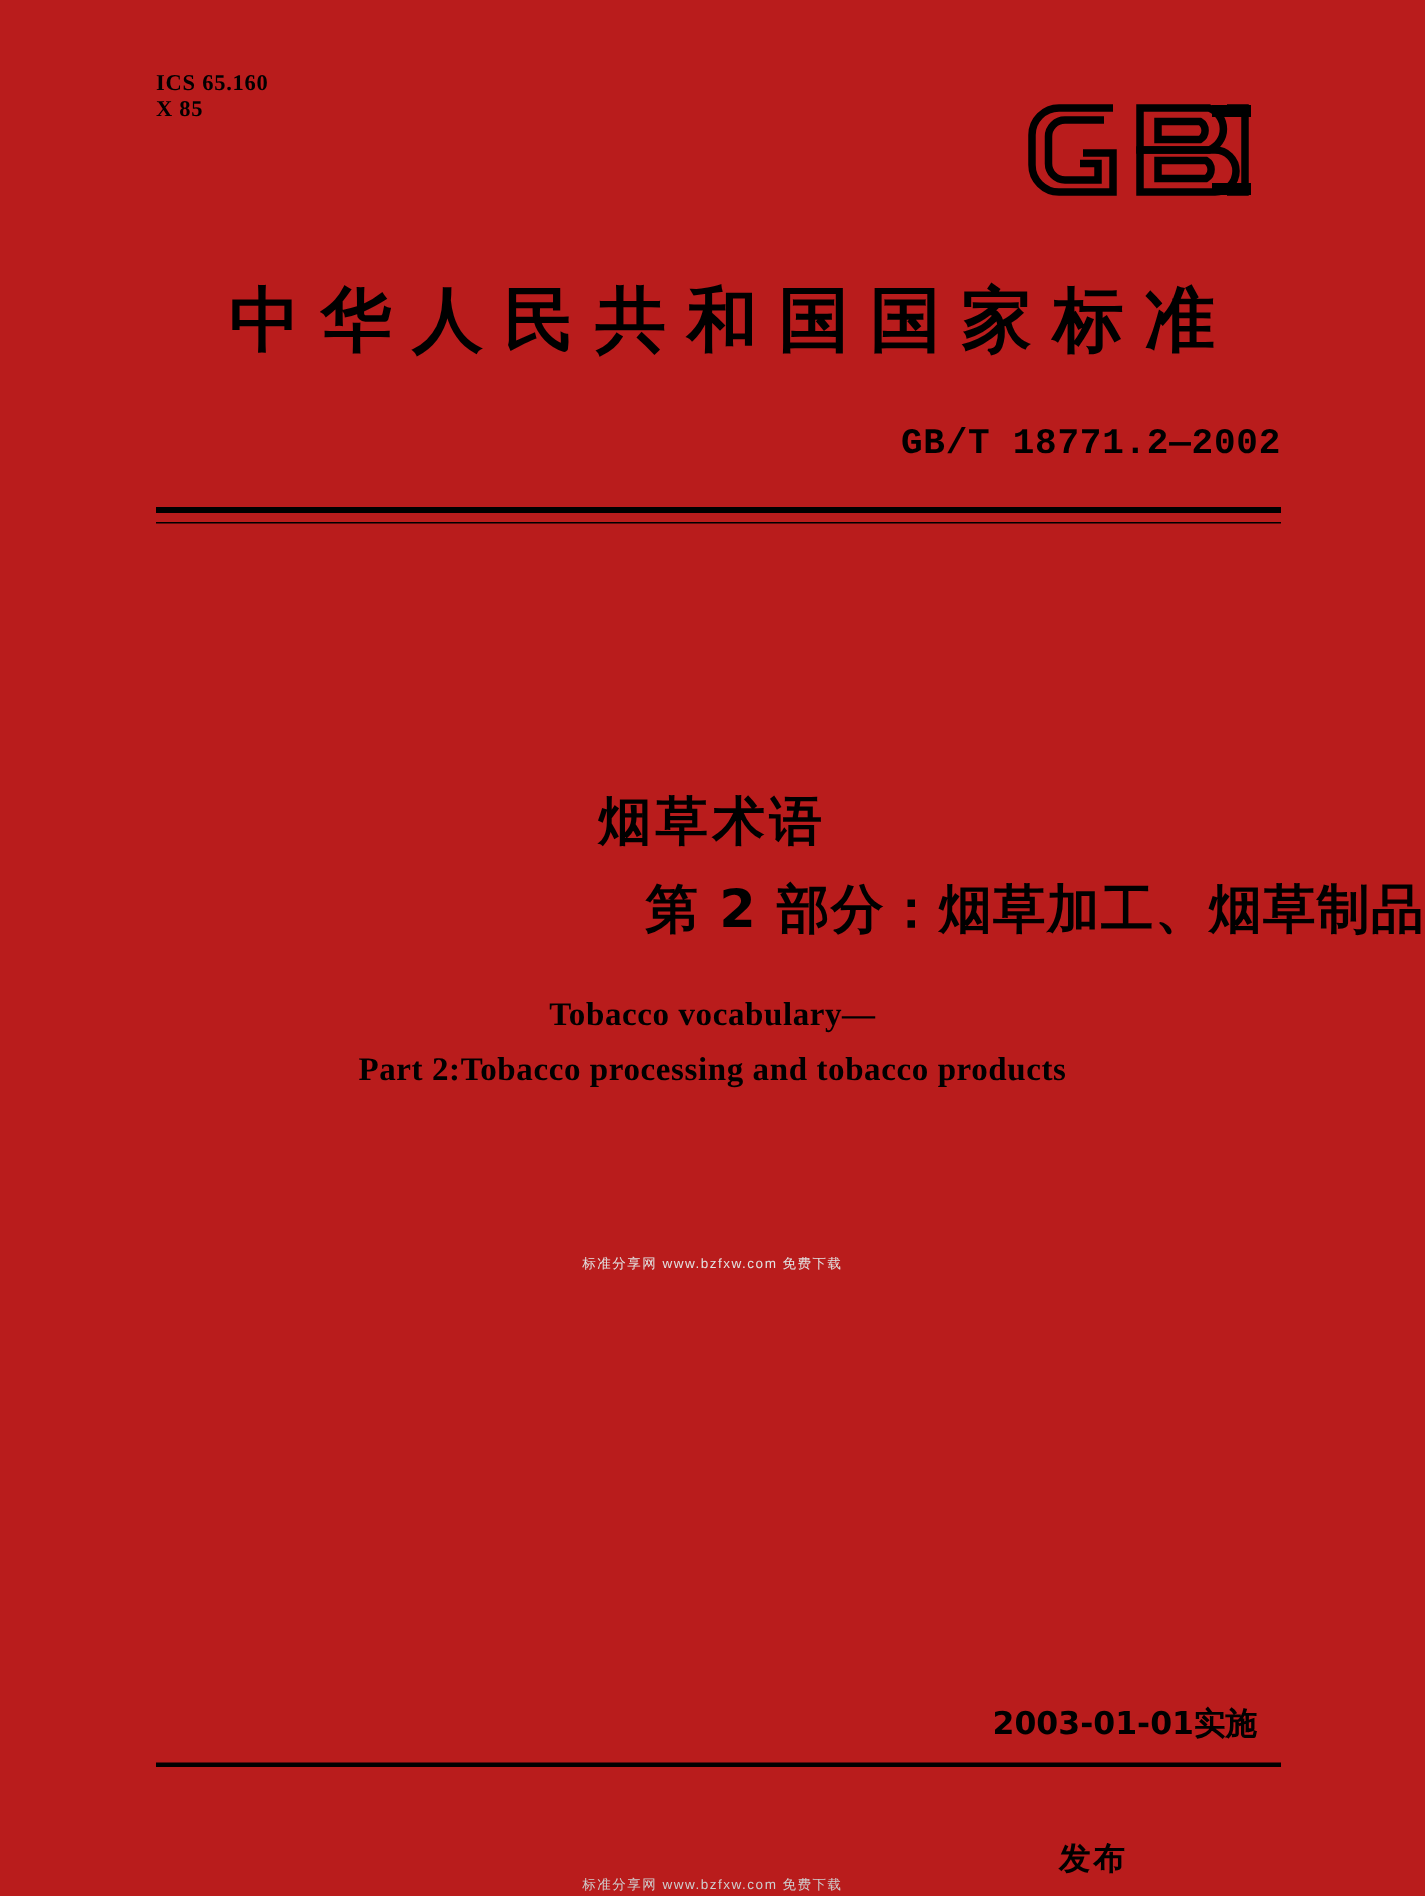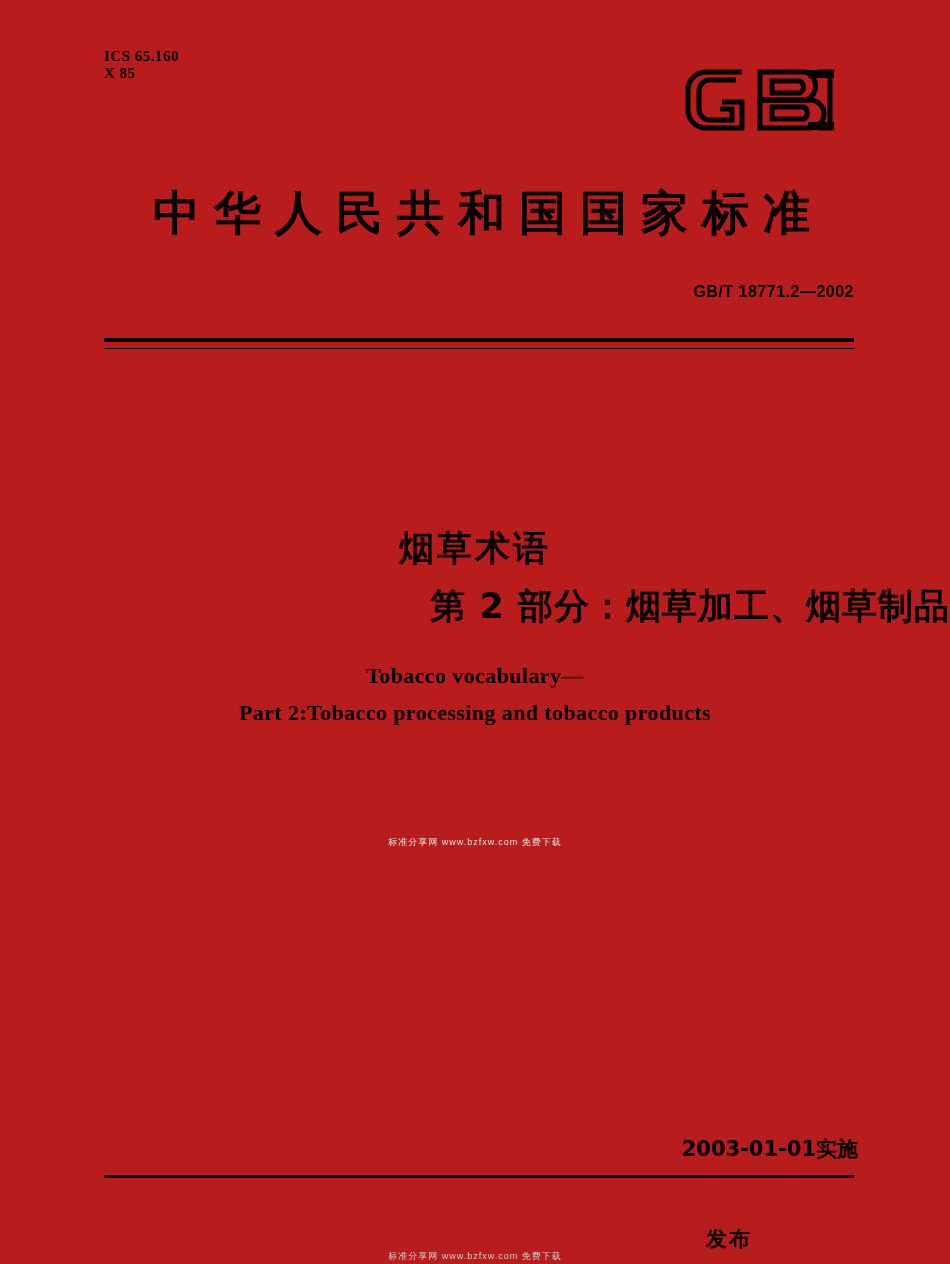--- a/index.html
+++ b/index.html
@@ -60,23 +60,23 @@
     text-indent: 14px;
     color: #000;
     padding-left: 13px;
   }
 
   
   .std-number {
     position: absolute;
     right: 96px;
     top: 283px;
-    font-family: Liberation Sans, sans-serif;
-    font-weight: bold;
-    font-size: 16px;
+    font-family: Liberation Mono, monospace;
+    font-weight: bold;
+    font-size: 24px;
     letter-spacing: 0.5px;
   }
 
   
   .rule-thick {
     position: absolute;
     left: 104px;
     right: 96px;
     top: 338px;
     height: 4px;
@@ -170,21 +170,21 @@
     left: 112px;
     top: 1135px;
     font-family: "DejaVu Sans", sans-serif;
     font-weight: bold;
     font-size: 21px;
     letter-spacing: 0px;
     white-space: nowrap;
   }
   .date-effective {
     position: absolute;
-    right: 92px;
+    right: 112px;
     top: 1135px;
     font-family: "DejaVu Sans", sans-serif;
     font-weight: bold;
     font-size: 21px;
     letter-spacing: 0px;
     white-space: nowrap;
   }
   .date-cn {
     font-family: "DejaVu Sans", sans-serif;
   }

